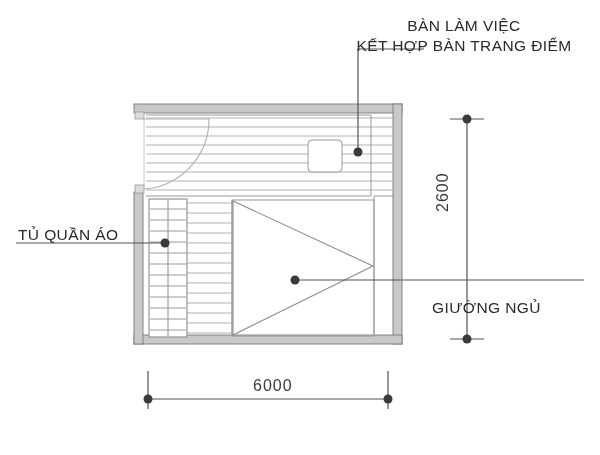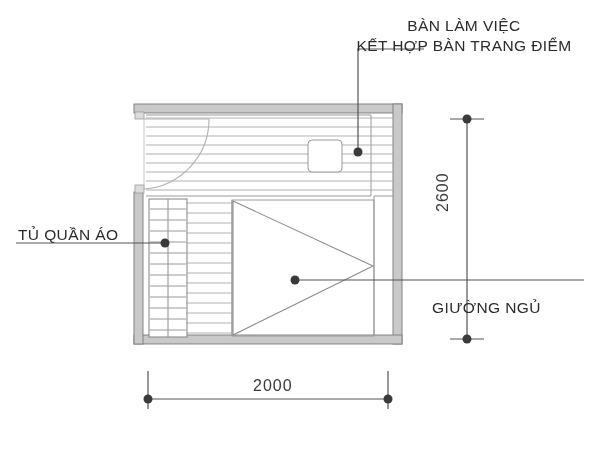--- a/index.html
+++ b/index.html
@@ -213,17 +213,17 @@
 
   <div class="label" id="label-desk">
     <span class="line1">BÀN LÀM VIỆC</span>
     <span class="line2">KẾT HỢP BÀN TRANG ĐIỂM</span>
   </div>
 
   <div class="label" id="label-wardrobe">TỦ QUẦN ÁO</div>
 
   <div class="label" id="label-bed">GIƯỜNG NGỦ</div>
 
-  <div class="dim-text" id="dim-width-text">2000</div>
+  <div class="dim-text" id="dim-width-text">6000</div>
 
   <div class="dim-text" id="dim-height-text">2600</div>
 
 </div>
 
 </body></html>

